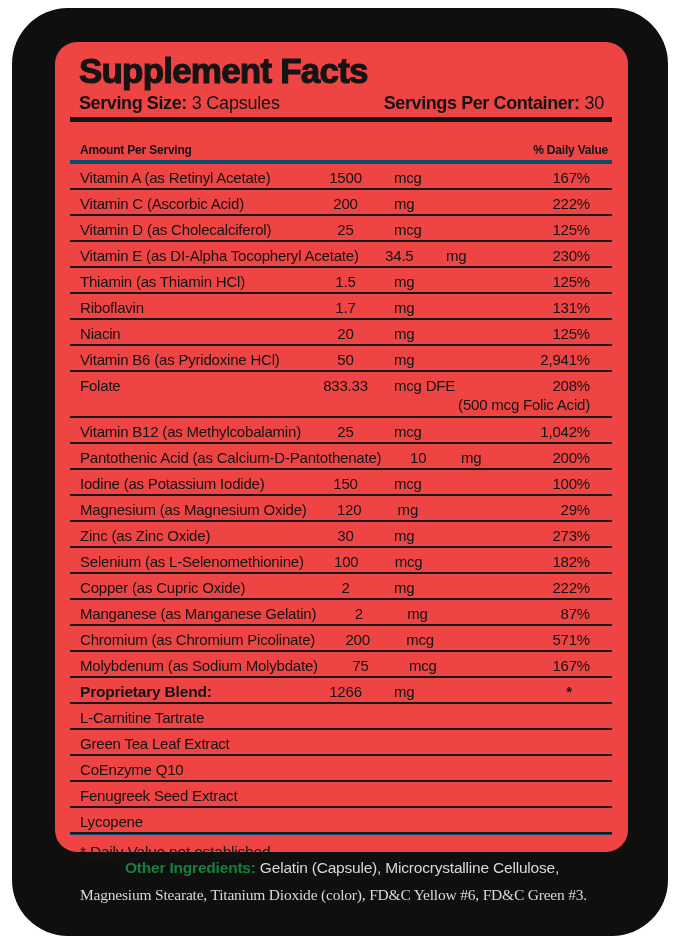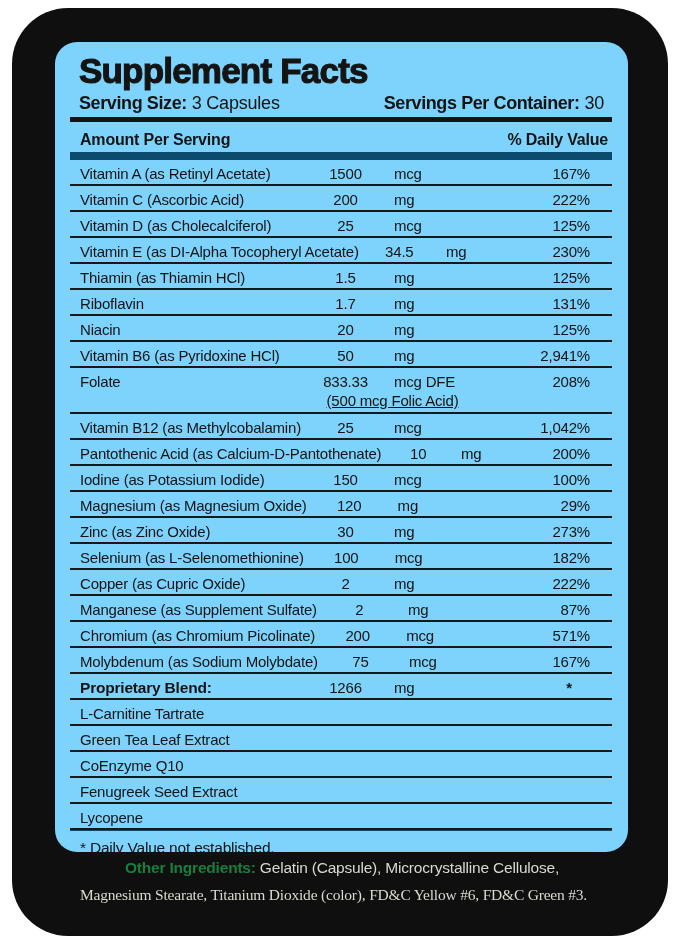--- a/index.html
+++ b/index.html
@@ -6,53 +6,53 @@
   body{
     width:679px;height:946px;background:#ffffff;position:relative;overflow:hidden;
     font-family:"Liberation Sans", sans-serif;
   }
   .card{
     position:absolute;left:12px;top:8px;width:656px;height:928px;
     background:#0f0f0f;border-radius:56px;
   }
   .label{
     position:absolute;left:43px;top:34px;width:573px;height:810px;
-    background:#7dd3fc;border-radius:22px;color:#141414;
+    background:#ef4444;border-radius:22px;color:#141414;
     letter-spacing:-0.2px;
   }
   .title{
     margin:10px 24px 0 24px;font-size:35px;font-weight:bold;letter-spacing:-0.8px;
     -webkit-text-stroke:1.1px #141414;line-height:38px;
   }
   .serving{
     display:flex;justify-content:space-between;align-items:baseline;
     margin:3px 24px 0 24px;font-size:18px;line-height:21px;
   }
   .serving b{letter-spacing:-0.4px;}
   .bar1{height:5px;background:#141414;margin:3px 16px 0 15px;}
   .cols{
     display:flex;justify-content:space-between;align-items:baseline;
-    margin:0 16px 0 15px;padding:9px 4px 3px 10px;
-    font-weight:bold;font-size:16px;border-bottom:8px solid #0c4a6e;
+    margin:0 16px 0 15px;padding:21px 4px 3px 10px;
+    font-weight:bold;font-size:12px;border-bottom:4px solid #0c4a6e;
   }
   .table{margin:0 16px 0 15px;border-bottom:1px solid #0c4a6e;}
   .row{
     display:grid;
     grid-template-columns:minmax(max-content,1fr) minmax(40px,85px) minmax(30px,97px) minmax(max-content,105px);
     align-items:end;
     padding:5px 22px 1px 10px;
     border-bottom:2px solid #181818;
     font-size:15px;line-height:18px;white-space:nowrap;
   }
   .row .num{text-align:center;}
   .row .unit{padding-left:6px;text-align:left;}
   .row .pct{text-align:right;}
   .row.bold .name{font-weight:bold;font-size:15.5px;}
   .row.star .pct{padding-right:18px;font-weight:bold;}
-  .row .subline{grid-column:1 / -1;text-align:center;padding-left:115px;line-height:20px;text-decoration:underline;}
+  .row .subline{grid-column:1 / -1;text-align:right;padding-left:115px;line-height:20px;}
   .footnote{margin:0 16px 0 15px;padding:7px 0 0 10px;font-size:15.5px;line-height:19px;text-decoration:underline;}
   .footer{
     position:absolute;left:68px;top:846px;right:52px;
     color:#d9d8d2;font-size:15.5px;line-height:27px;letter-spacing:-0.2px;
   }
   .footer b{color:#15803d;margin-left:45px;}
   .footer .line2{display:block;font-family:Liberation Serif, serif;}
 </style>
 </head>
 <body>
@@ -180,21 +180,21 @@
 
   </div>
         <div class="row">
     <span class="name">Copper (as Cupric Oxide)</span>
     <span class="num">2</span>
     <span class="unit">mg</span>
     <span class="pct">222%</span>
 
   </div>
         <div class="row">
-    <span class="name">Manganese (as Supplement Sulfate)</span>
+    <span class="name">Manganese (as Manganese Gelatin)</span>
     <span class="num">2</span>
     <span class="unit">mg</span>
     <span class="pct">87%</span>
 
   </div>
         <div class="row">
     <span class="name">Chromium (as Chromium Picolinate)</span>
     <span class="num">200</span>
     <span class="unit">mcg</span>
     <span class="pct">571%</span>

